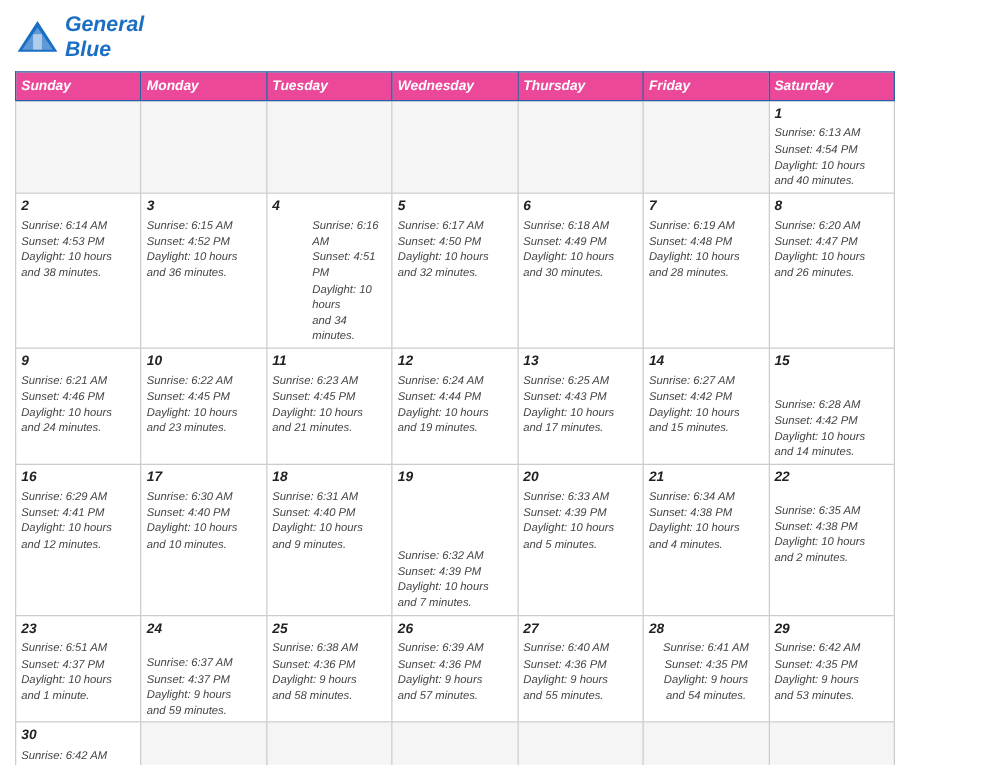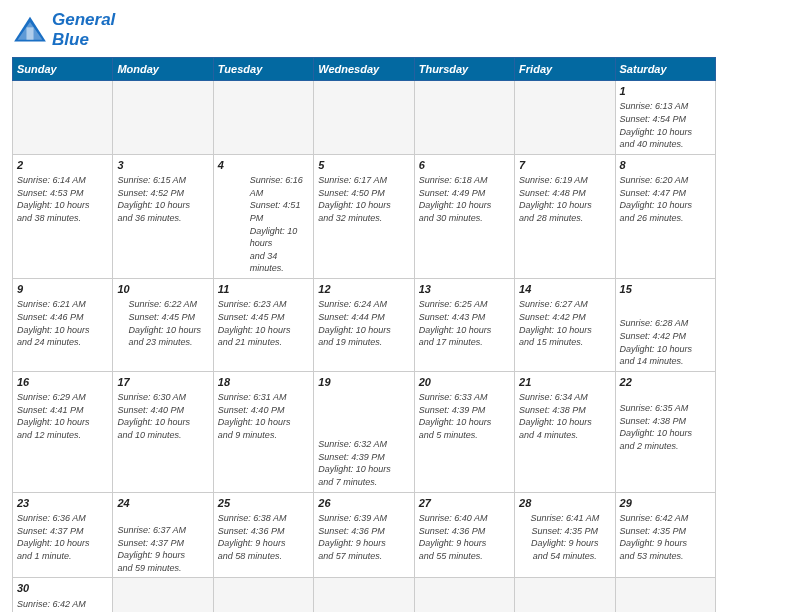--- a/index.html
+++ b/index.html
@@ -45,21 +45,21 @@
       font-size: 14px;
       color: #444;
     }
     .calendar {
       width: 100%;
       border-collapse: collapse;
       border: 1px solid #ccc;
       font-size: 10px;
     }
     .calendar th {
-      background: #0369a1;
+      background: #ec4899;
       color: #fff;
       padding: 5px 4px;
       text-align: left;
       font-size: 11px;
       font-weight: bold;
       border: 1px solid #2560a0;
     }
     .calendar td {
       border: 1px solid #ccc;
       vertical-align: top;
@@ -200,21 +200,21 @@
         <tr class="week-row">
           <td>
             <span class="day-num">9</span>
             <div class="day-info" style="white-space: pre-line;">Sunrise: 6:21 AM
 Sunset: 4:46 PM
 Daylight: 10 hours
 and 24 minutes.</div>
           </td>
           <td>
             <span class="day-num">10</span>
-            <div class="day-info" style="white-space: pre-line; margin-left: 11px;">Sunrise: 6:22 AM
+            <div class="day-info" style="white-space: pre-line;">Sunrise: 6:22 AM
 Sunset: 4:45 PM
 Daylight: 10 hours
 and 23 minutes.</div>
           </td>
           <td>
             <span class="day-num">11</span>
             <div class="day-info" style="white-space: pre-line;">Sunrise: 6:23 AM
 Sunset: 4:45 PM
 Daylight: 10 hours
 and 21 minutes.</div>
@@ -295,21 +295,21 @@
             <span class="day-num">22</span>
             <div class="day-info" style="white-space: pre-line; margin-top: 12px;">Sunrise: 6:35 AM
 Sunset: 4:38 PM
 Daylight: 10 hours
 and 2 minutes.</div>
           </td>
         </tr>
         <tr class="week-row">
           <td>
             <span class="day-num">23</span>
-            <div class="day-info" style="white-space: pre-line;">Sunrise: 6:36 AM
+            <div class="day-info" style="white-space: pre-line;">Sunrise: 6:51 AM
 Sunset: 4:37 PM
 Daylight: 10 hours
 and 1 minute.</div>
           </td>
           <td>
             <span class="day-num">24</span>
             <div class="day-info" style="white-space: pre-line; margin-top: 13px;">Sunrise: 6:37 AM
 Sunset: 4:37 PM
 Daylight: 9 hours
 and 59 minutes.</div>

